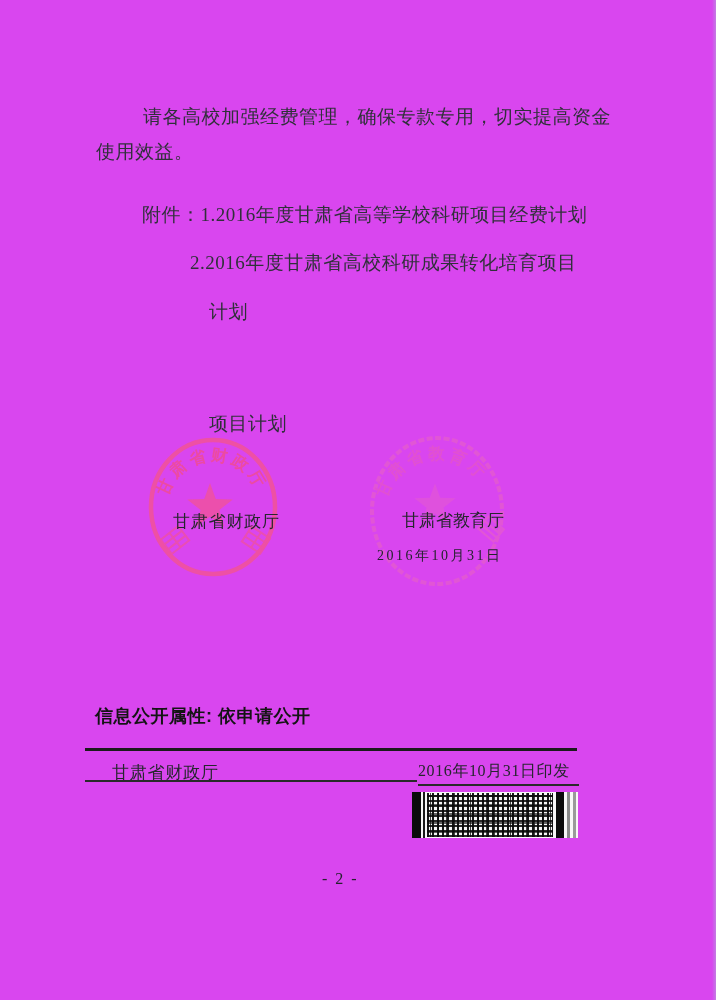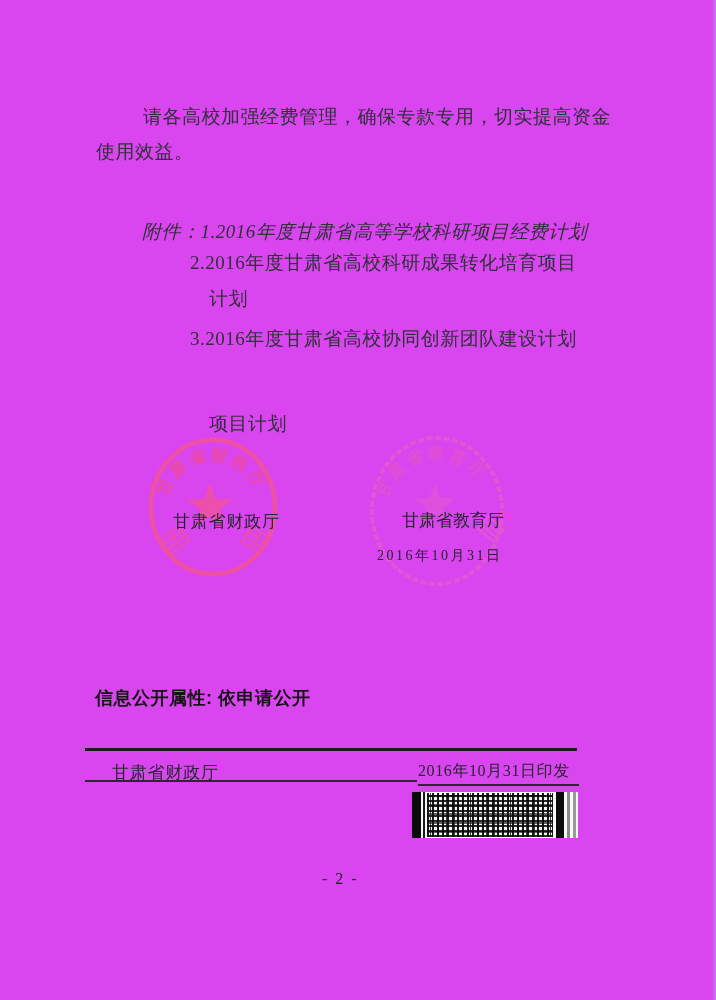--- a/index.html
+++ b/index.html
@@ -9,21 +9,21 @@
     font-family:"Liberation Serif","DejaVu Serif",serif;
     color:#2e2e38;
   }
   .edge-right{position:absolute;right:0;top:0;bottom:0;width:4px;
     background:linear-gradient(to left, rgba(168,190,214,.45), rgba(168,190,214,0));}
   .line{position:absolute;margin:0;white-space:nowrap;font-size:19px;
     letter-spacing:0.5px;line-height:22px;color:#30303a;}
   .body-l1{left:143px;top:216px;}
   .sig-name{position:absolute;font-size:17px;letter-spacing:0.8px;color:#26262e;white-space:nowrap;}
   .seal{position:absolute;}
-  .disclosure{position:absolute;left:95px;top:686px;margin:0;
+  .disclosure{position:absolute;left:95px;top:704px;margin:0;
     font-family:"Liberation Sans","DejaVu Sans",sans-serif;
     font-weight:700;font-size:18px;letter-spacing:0.5px;color:#141414;white-space:nowrap;}
   .rule{position:absolute;background:#1b1b1b;}
   .rule-1{left:85px;top:748px;width:492px;height:2.5px;}
   .rule-2a{left:85px;top:780px;width:332px;height:1.8px;background:#2a2a2a;}
   .rule-2b{left:418px;top:784px;width:161px;height:1.8px;background:#2a2a2a;}
   .issuer{position:absolute;left:112px;top:761px;font-size:17px;letter-spacing:0.8px;color:#26262e;}
   .print-date{position:absolute;left:418px;top:761px;font-size:16px;letter-spacing:0.6px;color:#26262e;}
   .barcode{position:absolute;left:412px;top:792px;width:166px;height:46px;background:#f7f7f7;}
   .barcode .bar{position:absolute;top:0;bottom:0;}
@@ -43,24 +43,23 @@
   .seal-text{font-family:"Liberation Sans","DejaVu Sans",sans-serif;font-weight:700;}
 </style>
 </head>
 <body>
 
 <div class="page">
 
   <p class="line body-l1" style="top:106px;left:143px;">请各高校加强经费管理，确保专款专用，切实提高资金</p>
   <p class="line" style="top:141px;left:96px;">使用效益。</p>
 
-  <p class="line" style="top:221px;left:142px;font-style:italic;"><span>附件：</span><span>1.2016年度甘肃省高等学校科研项目经费计划</span></p>
+  <p class="line" style="top:204px;left:142px;"><span>附件：</span><span>1.2016年度甘肃省高等学校科研项目经费计划</span></p>
   <p class="line" style="top:252px;left:190px;">2.2016年度甘肃省高校科研成果转化培育项目</p>
-  <p class="line" style="top:288px;left:209px;">计划</p>
-  <p class="line" style="top:328px;left:190px;">3.2016年度甘肃省高校协同创新团队建设计划</p>
+  <p class="line" style="top:301px;left:209px;">计划</p>
   <p class="line" style="top:413px;left:209px;">项目计划</p>
 
   <svg class="seal" style="left:146px;top:436px;" width="134" height="144" viewBox="0 0 134 144">
     <defs>
       <path id="sealArc1" d="M 20.7 67 A 46.5 46.5 0 0 1 113.3 67" fill="none"></path>
     </defs>
     <g opacity="0.92">
       <ellipse cx="67" cy="71" rx="62" ry="67" fill="none" stroke="#f0519e" stroke-width="4.5"></ellipse>
       <path d="M0,-24 L5.76,-7.93 L22.8,-7.4 L9.32,3.03 L14.1,19.4 L0,9.8 L-14.1,19.4 L-9.32,3.03 L-22.8,-7.4 L-5.76,-7.93 Z" transform="translate(64,71)" fill="#f0519e" opacity="0.9"></path>
       <text class="seal-text" font-size="16.5" letter-spacing="3.5" fill="#ee4b9c">

